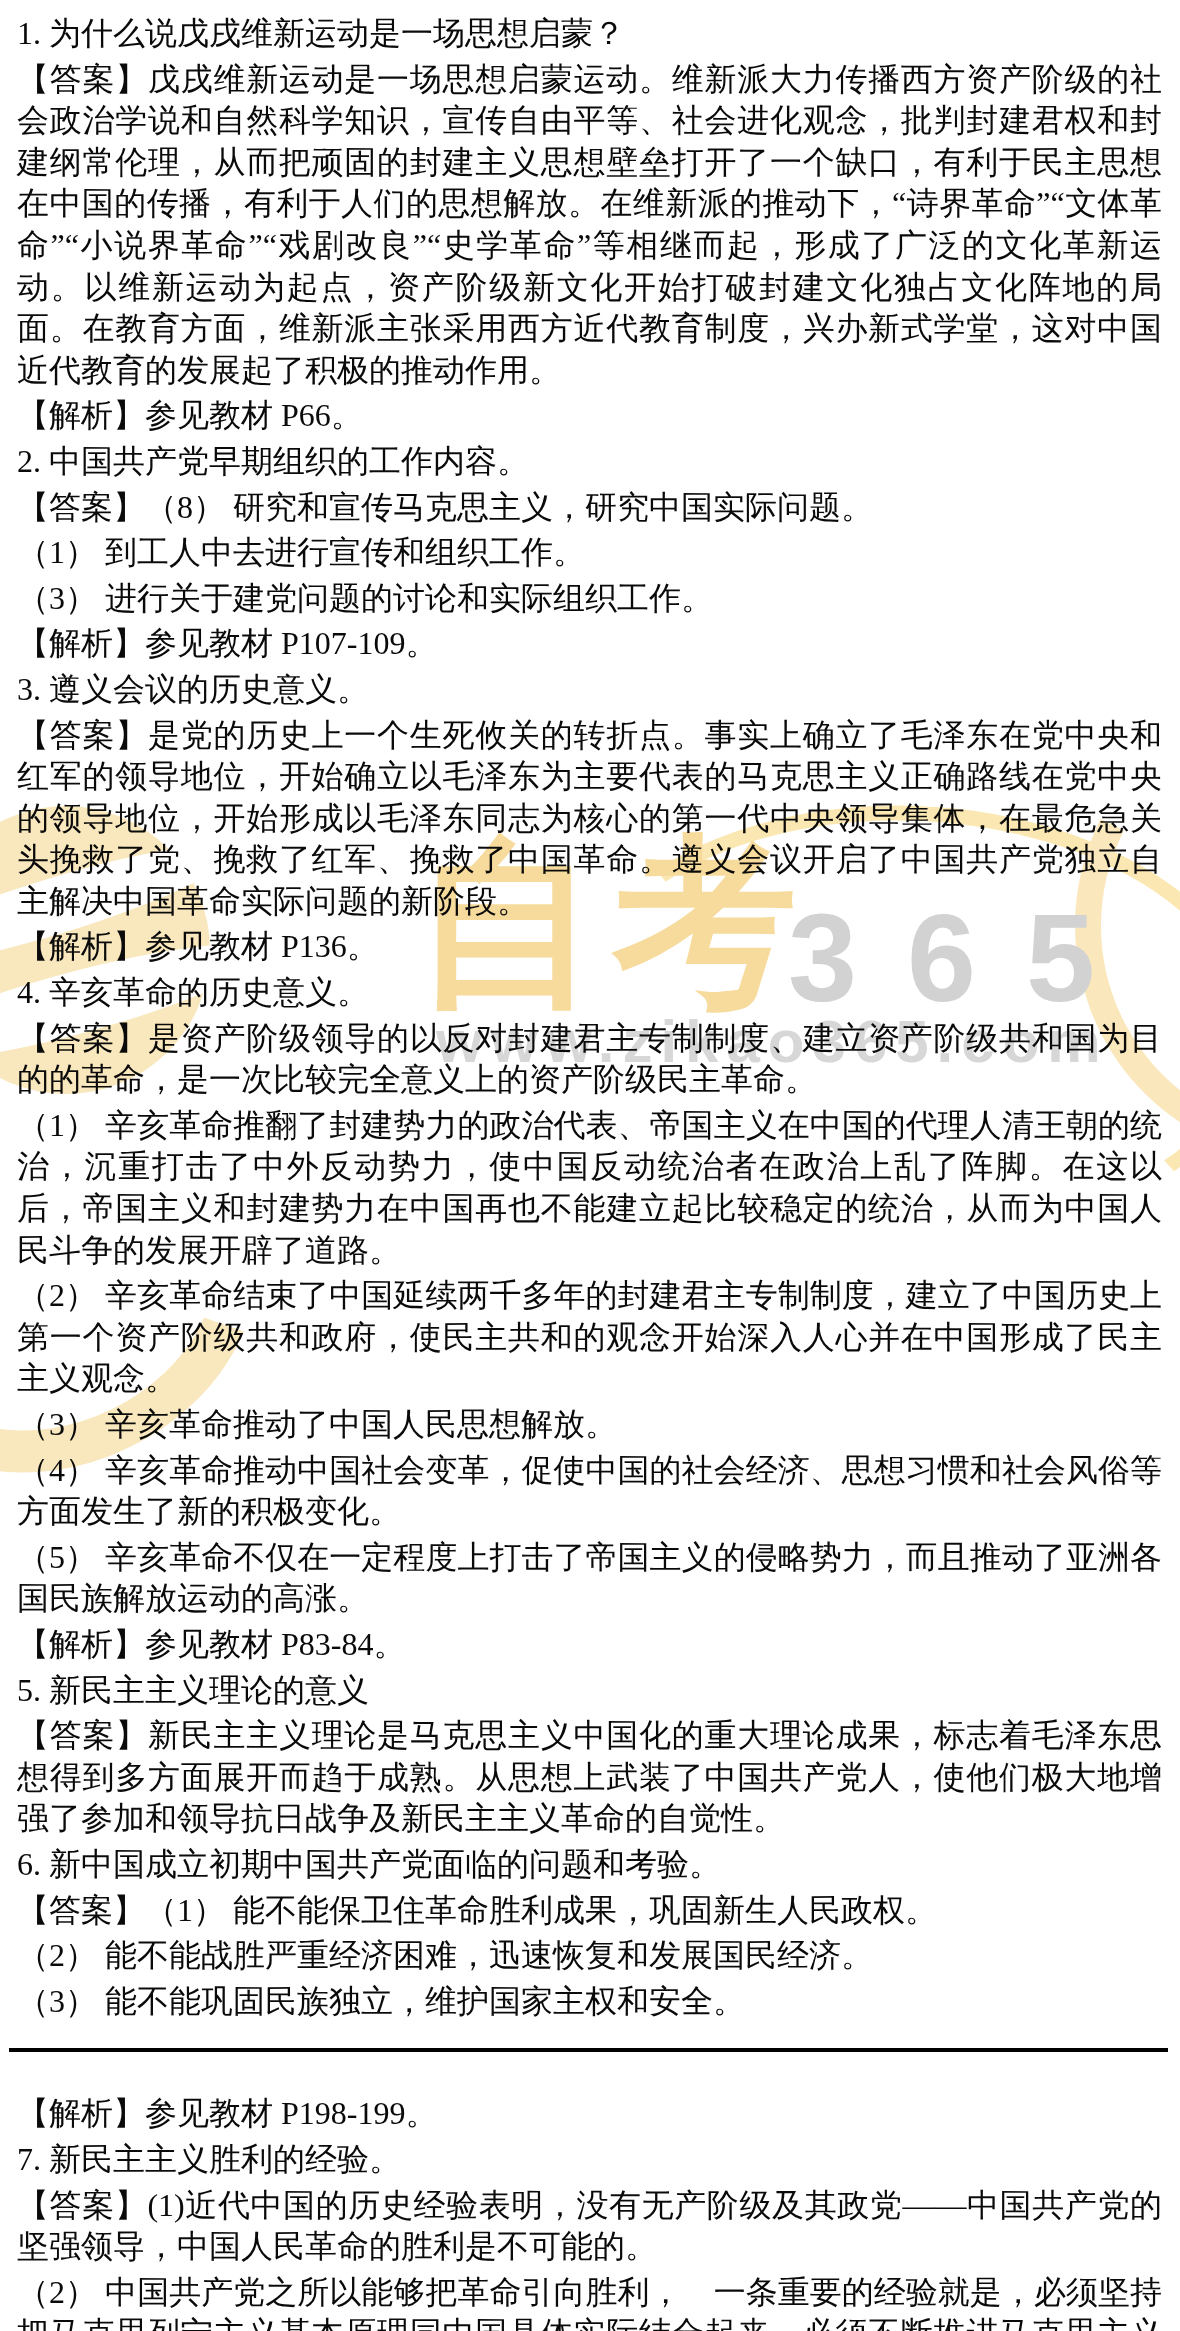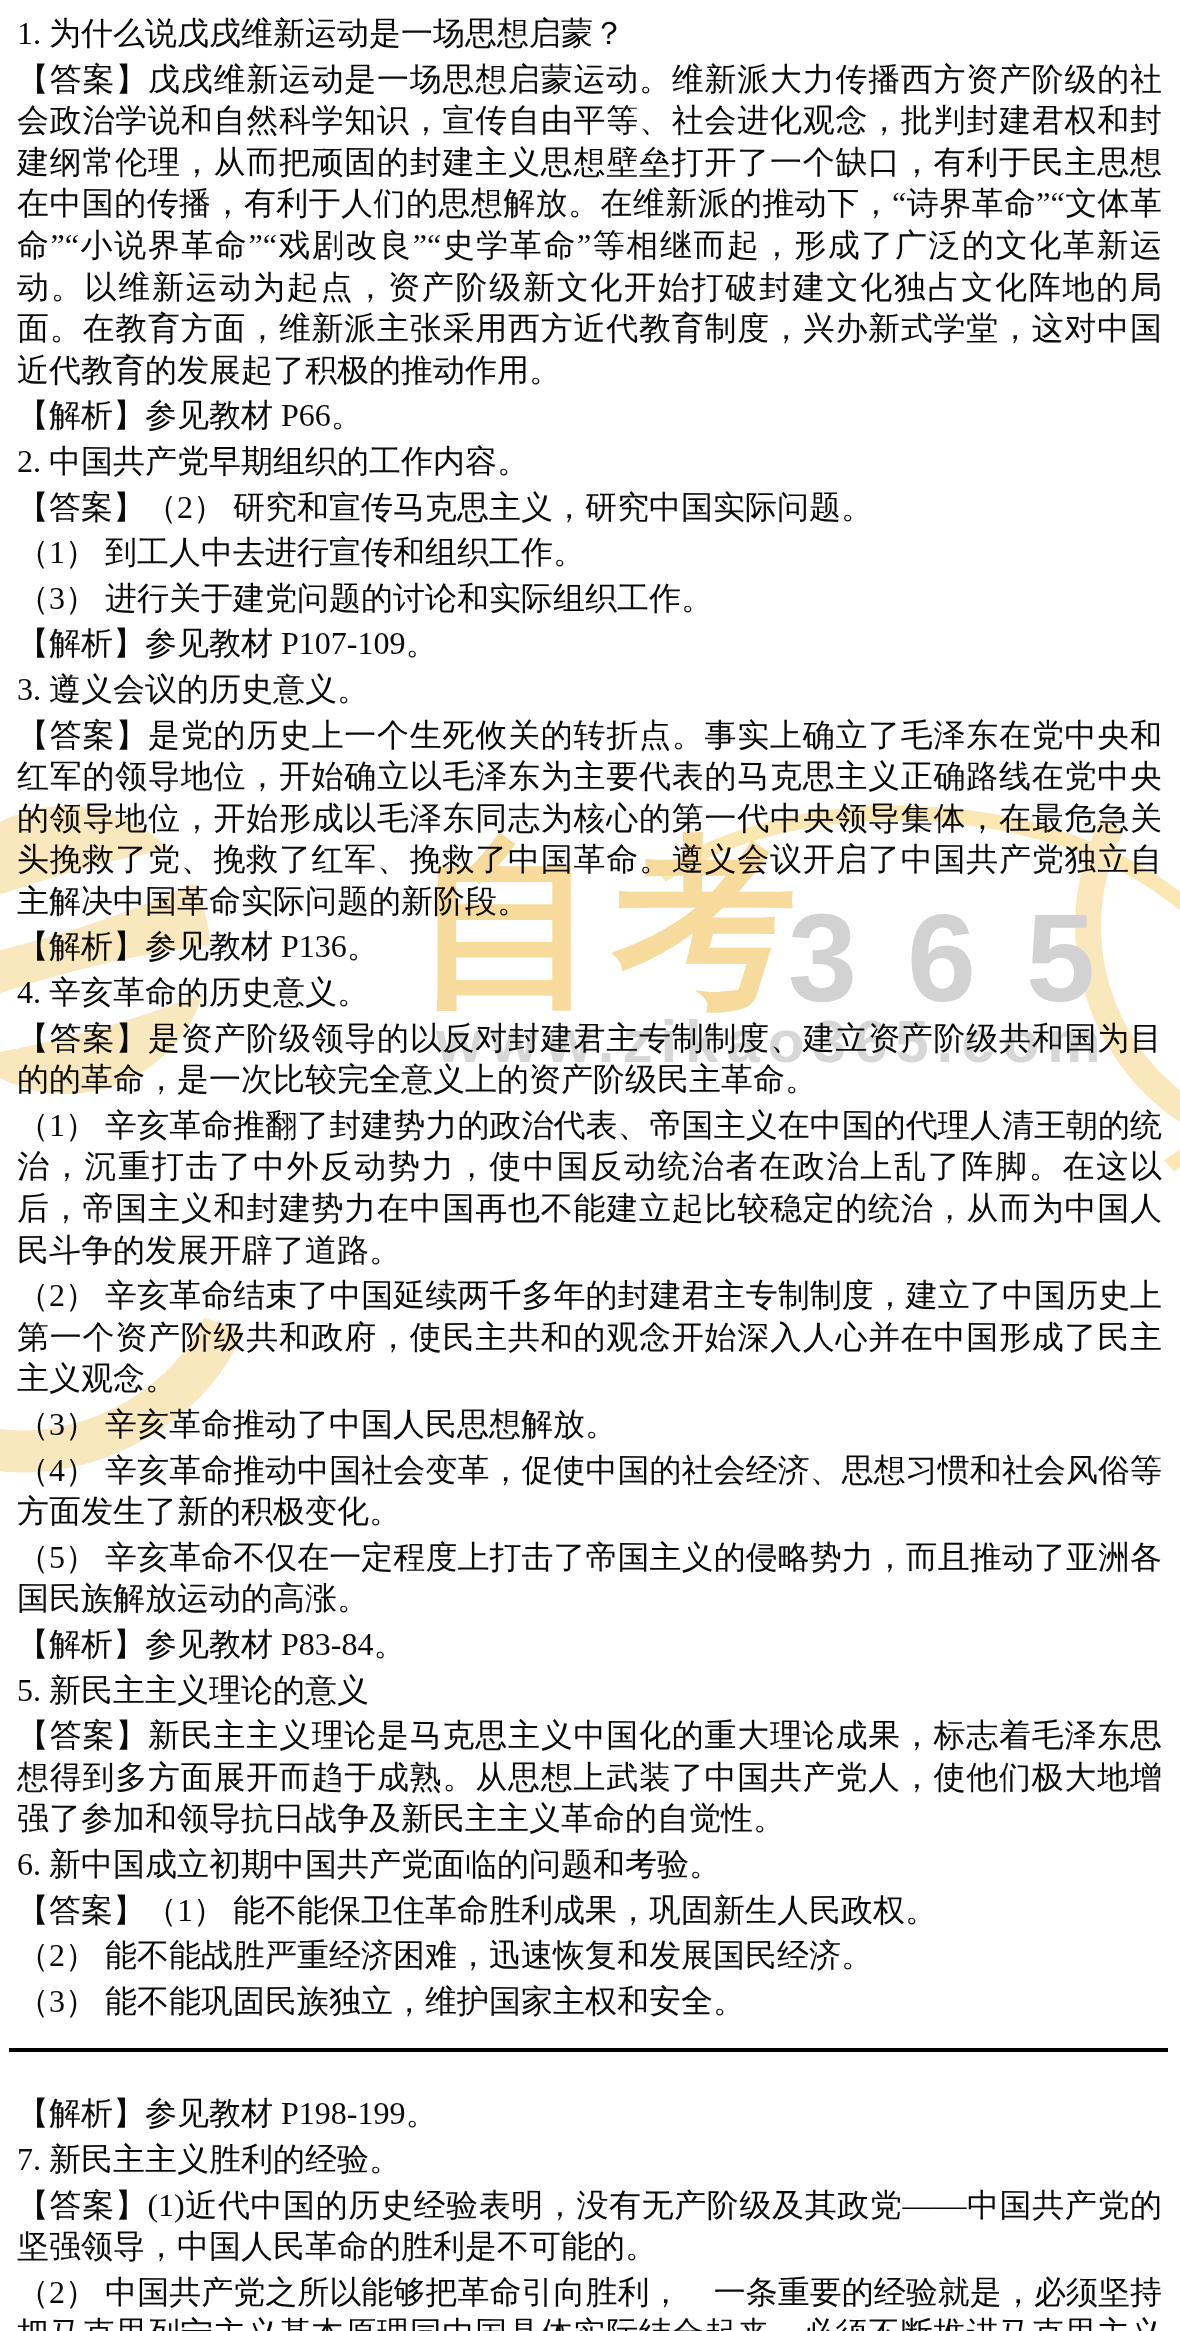--- a/index.html
+++ b/index.html
@@ -101,21 +101,21 @@
   <div class="wm-cn">自考</div>
   <div class="wm-num">365</div>
   <div class="wm-url">www.zikao365.com</div>
 </div>
 
 <div class="page">
     <p class="line question"><span>1. 为什么说戊戌维新运动是一场思想启蒙？</span></p>
     <p class="line answer"><span>【答案】</span><span>戊戌维新运动是一场思想启蒙运动。维新派大力传播西方资产阶级的社会政治学说和自然科学知识，宣传自由平等、社会进化观念，批判封建君权和封建纲常伦理，从而把顽固的封建主义思想壁垒打开了一个缺口，有利于民主思想在中国的传播，有利于人们的思想解放。在维新派的推动下，“诗界革命”“文体革命”“小说界革命”“戏剧改良”“史学革命”等相继而起，形成了广泛的文化革新运动。以维新运动为起点，资产阶级新文化开始打破封建文化独占文化阵地的局面。在教育方面，维新派主张采用西方近代教育制度，兴办新式学堂，这对中国近代教育的发展起了积极的推动作用。</span></p>
     <p class="line analysis"><span>【解析】</span><span>参见教材 P66。</span></p>
     <p class="line question"><span>2. 中国共产党早期组织的工作内容。</span></p>
-    <p class="line answer"><span>【答案】</span><span>（2） 研究和宣传马克思主义，研究中国实际问题。</span></p>
+    <p class="line answer"><span>【答案】</span><span>（8） 研究和宣传马克思主义，研究中国实际问题。</span></p>
     <p class="line item"><span>（1） 到工人中去进行宣传和组织工作。</span></p>
     <p class="line item"><span>（3） 进行关于建党问题的讨论和实际组织工作。</span></p>
     <p class="line analysis"><span>【解析】</span><span>参见教材 P107-109。</span></p>
     <p class="line question"><span>3. 遵义会议的历史意义。</span></p>
     <p class="line answer"><span>【答案】</span><span>是党的历史上一个生死攸关的转折点。事实上确立了毛泽东在党中央和红军的领导地位，开始确立以毛泽东为主要代表的马克思主义正确路线在党中央的领导地位，开始形成以毛泽东同志为核心的第一代中央领导集体，在最危急关头挽救了党、挽救了红军、挽救了中国革命。遵义会议开启了中国共产党独立自主解决中国革命实际问题的新阶段。</span></p>
     <p class="line analysis"><span>【解析】</span><span>参见教材 P136。</span></p>
     <p class="line question"><span>4. 辛亥革命的历史意义。</span></p>
     <p class="line answer"><span>【答案】</span><span>是资产阶级领导的以反对封建君主专制制度、建立资产阶级共和国为目的的革命，是一次比较完全意义上的资产阶级民主革命。</span></p>
     <p class="line item"><span>（1） 辛亥革命推翻了封建势力的政治代表、帝国主义在中国的代理人清王朝的统治，沉重打击了中外反动势力，使中国反动统治者在政治上乱了阵脚。在这以后，帝国主义和封建势力在中国再也不能建立起比较稳定的统治，从而为中国人民斗争的发展开辟了道路。</span></p>
     <p class="line item"><span>（2） 辛亥革命结束了中国延续两千多年的封建君主专制制度，建立了中国历史上第一个资产阶级共和政府，使民主共和的观念开始深入人心并在中国形成了民主主义观念。</span></p>

